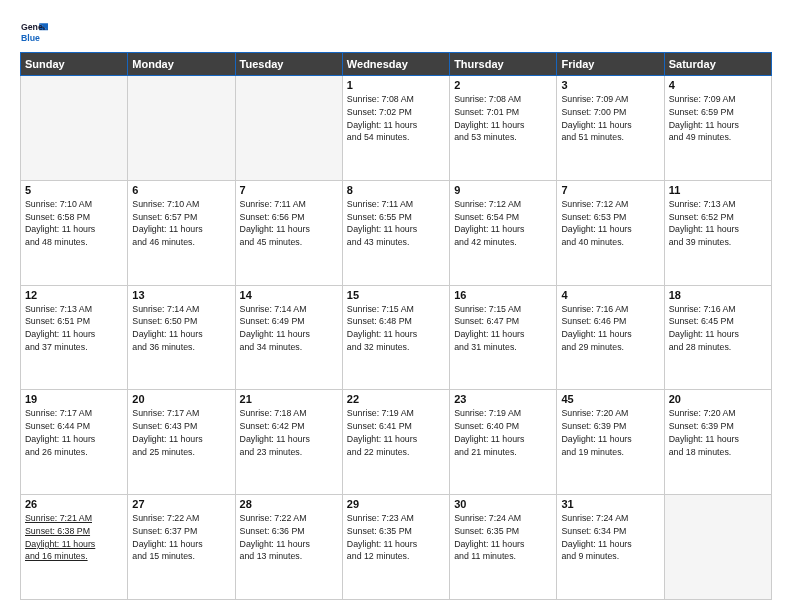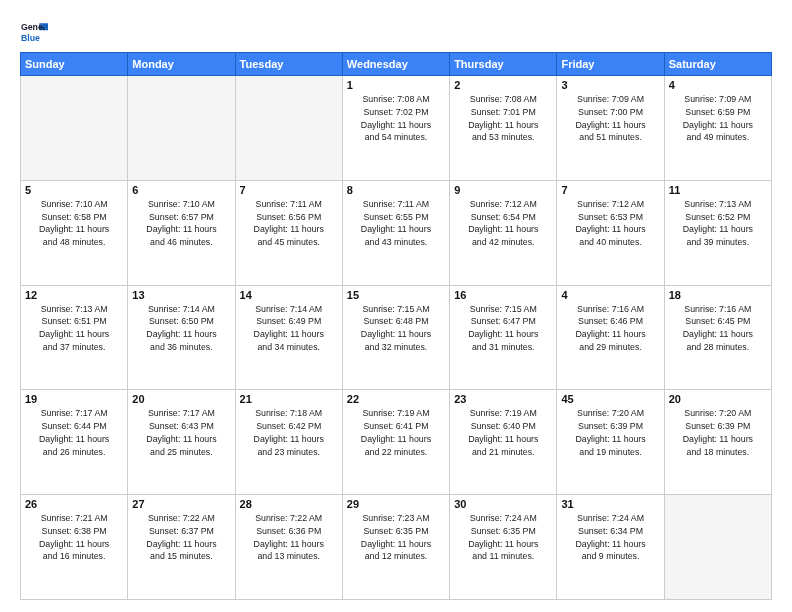--- a/index.html
+++ b/index.html
@@ -55,21 +55,21 @@
       margin-top: 2px;
     }
     .calendar {
       flex: 1;
       border: 1px solid #ccc;
       border-collapse: collapse;
       width: 100%;
       table-layout: fixed;
     }
     .calendar th {
-      background: #3b82f6;
+      background: #404040;
       color: #fff;
       font-size: 11px;
       font-weight: bold;
       padding: 5px 4px;
       text-align: left;
       border: 1px solid #1565c0;
     }
     .calendar td {
       border: 1px solid #ccc;
       vertical-align: top;
@@ -84,21 +84,20 @@
     .day-num {
       font-size: 11px;
       font-weight: bold;
       margin-bottom: 2px;
       color: #111;
     }
     .day-info {
       font-size: 8.8px;
       color: #222;
       line-height: 1.45;
-      text-align: center;
     }
   </style>
 </head>
 <body>
 
 <div class="page">
   <div class="header">
     <div class="logo">
       <svg class="logo-icon" viewBox="0 0 32 32">
         <rect x="0" y="0" width="32" height="32" fill="white"></rect>
@@ -314,21 +313,21 @@
             <div class="day-num">20</div>
             <div class="day-info" style="white-space: pre-line;">Sunrise: 7:20 AM
 Sunset: 6:39 PM
 Daylight: 11 hours
 and 18 minutes.</div>
           </td>
         </tr>
         <tr>
           <td>
             <div class="day-num">26</div>
-            <div class="day-info" style="white-space: pre-line;">Sunrise: 7:21 AM
+            <div class="day-info" style="white-space: pre-line; text-decoration: underline;">Sunrise: 7:21 AM
 Sunset: 6:38 PM
 Daylight: 11 hours
 and 16 minutes.</div>
           </td>
           <td>
             <div class="day-num">27</div>
             <div class="day-info" style="white-space: pre-line;">Sunrise: 7:22 AM
 Sunset: 6:37 PM
 Daylight: 11 hours
 and 15 minutes.</div>

